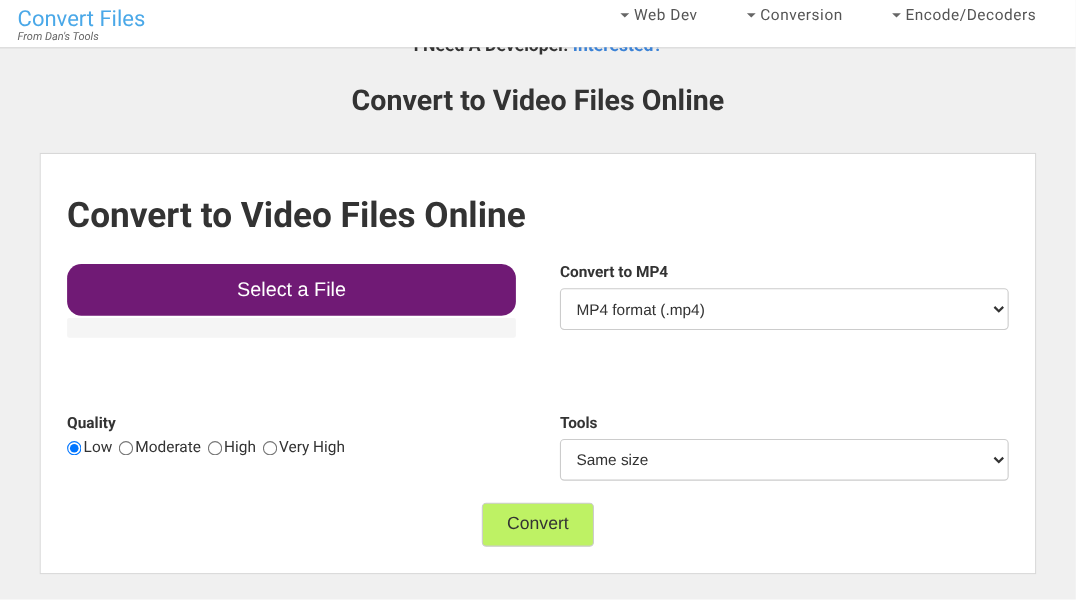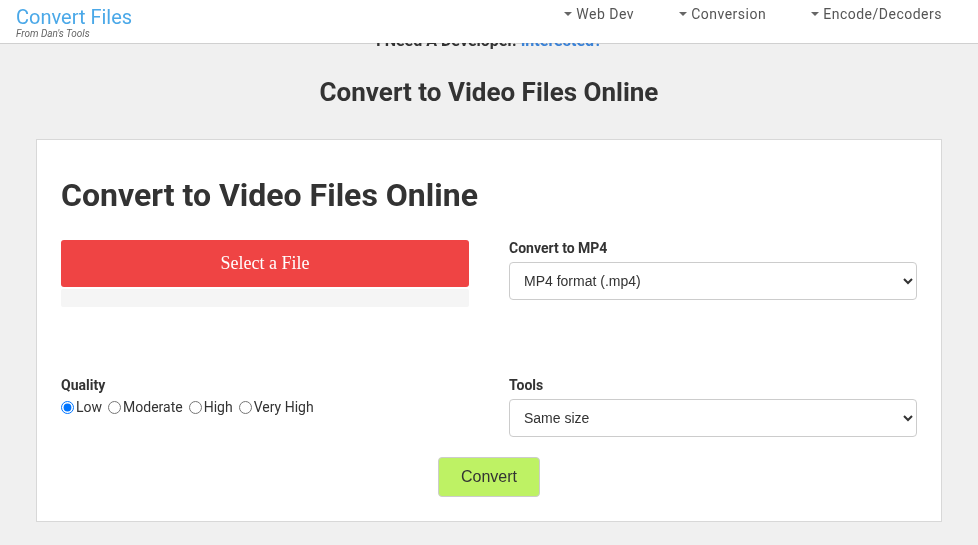--- a/index.html
+++ b/index.html
@@ -89,29 +89,28 @@
       margin-bottom: 26px;
     }
     .row {
       display: flex;
       gap: 40px;
       margin-bottom: 20px;
     }
     .col { flex: 1; }
     .select-file-btn {
       width: 100%;
-      background: #ef4444;
+      background: #701a75;
       color: #fff;
       border: none;
       font-size: 18px;
       font-weight: 500;
       padding: 13px 0;
-      border-radius: 3px;
+      border-radius: 13px;
       cursor: pointer;
-      font-family: Liberation Serif, serif;
     }
     .file-name-bar {
       background: #f5f5f5;
       height: 18px;
       margin-top: 2px;
       border-radius: 2px;
     }
     .label {
       font-weight: 700;
       font-size: 14px;

